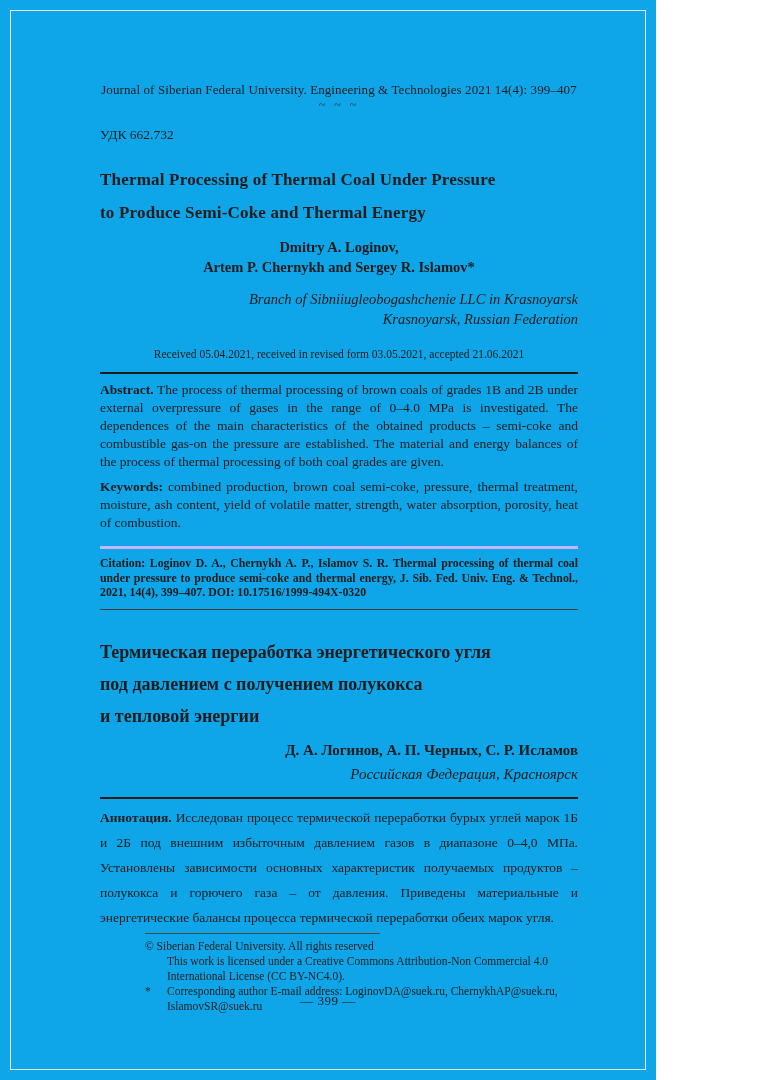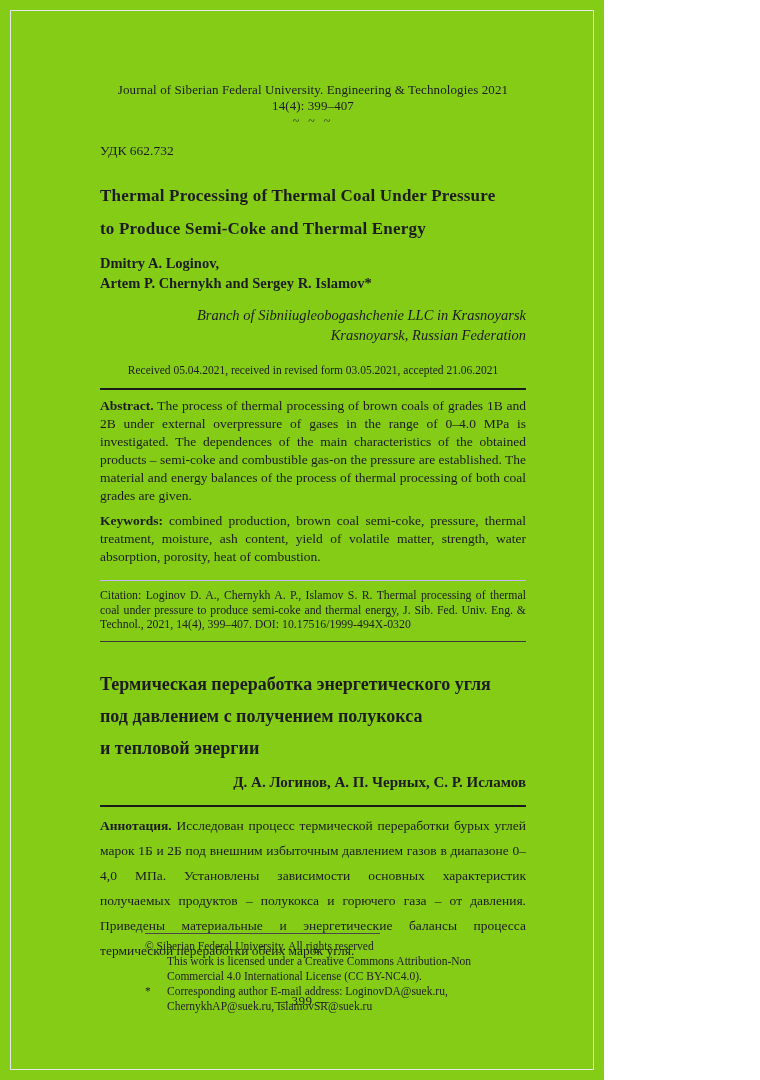--- a/index.html
+++ b/index.html
@@ -4,23 +4,23 @@
 <style>
   * { margin: 0; padding: 0; box-sizing: border-box; }
   html, body { background: #ffffff; }
   body {
     font-family: "Liberation Serif", "DejaVu Serif", serif;
     color: #1c1c1c;
     -webkit-font-smoothing: antialiased;
   }
   .page {
     position: relative;
-    width: 604px;
+    width: 656px;
     height: 1080px;
-    background: #84cc16;
+    background: #0ea5e9;
     overflow: hidden;
   }
   .scan-frame {
     position: absolute;
     inset: 10px;
     border: 1px solid #e6e6e4;
     pointer-events: none;
   }
   .content {
     position: absolute;
@@ -47,21 +47,21 @@
     margin-top: 20px;
     font-size: 17px;
     line-height: 33px;
     font-weight: bold;
     letter-spacing: 0.2px;
   }
   .title-en .line, .authors-en .line, .affil-en .line,
   .title-ru .line, .affil-ru .line { display: block; }
   .authors-en {
     margin-top: 8px;
-    text-align: left;
+    text-align: center;
     font-weight: bold;
     font-size: 14.5px;
     line-height: 20px;
   }
   .affil-en {
     margin-top: 12px;
     text-align: right;
     font-style: italic;
     font-size: 14.5px;
     line-height: 20px;
@@ -80,26 +80,27 @@
   }
   .para {
     text-align: justify;
     font-size: 13.5px;
     line-height: 18px;
   }
   .abstract { margin-top: 7px; }
   .keywords { margin-top: 7px; }
   .citation-block {
     margin-top: 14px;
-    border-top: 1px solid #c4b5fd;
+    border-top: 3px solid #c4b5fd;
     border-bottom: 1px solid #3a3a3a;
     padding: 7px 0 9px 0;
     font-size: 11.8px;
     line-height: 14.5px;
     text-align: justify;
+    font-weight: bold;
   }
   .title-ru {
     margin-top: 26px;
     font-size: 18px;
     line-height: 32px;
     font-weight: bold;
   }
   .authors-ru {
     margin-top: 8px;
     text-align: right;
@@ -186,20 +187,21 @@
     </div>
 
     <h2 class="title-ru">
       <span class="line">Термическая переработка энергетического угля</span>
       <span class="line">под давлением с получением полукокса</span>
       <span class="line">и тепловой энергии</span>
     </h2>
 
     <p class="authors-ru">Д. А. Логинов, А. П. Черных, С. Р. Исламов</p>
     <p class="affil-ru">
+      <span class="line">Российская Федерация, Красноярск</span>
     </p>
 
     <hr class="rule-strong ru">
 
     <p class="para annotation"><b>Аннотация.</b> <span>Исследован процесс термической переработки бурых углей марок 1Б и 2Б под внешним избыточным давлением газов в диапазоне 0–4,0 МПа. Установлены зависимости основных характеристик получаемых продуктов – полукокса и горючего газа – от давления. Приведены материальные и энергетические балансы процесса термической переработки обеих марок угля.</span></p>
 
   </main>
 
   <footer class="footnotes">
     <hr class="footnote-rule">

